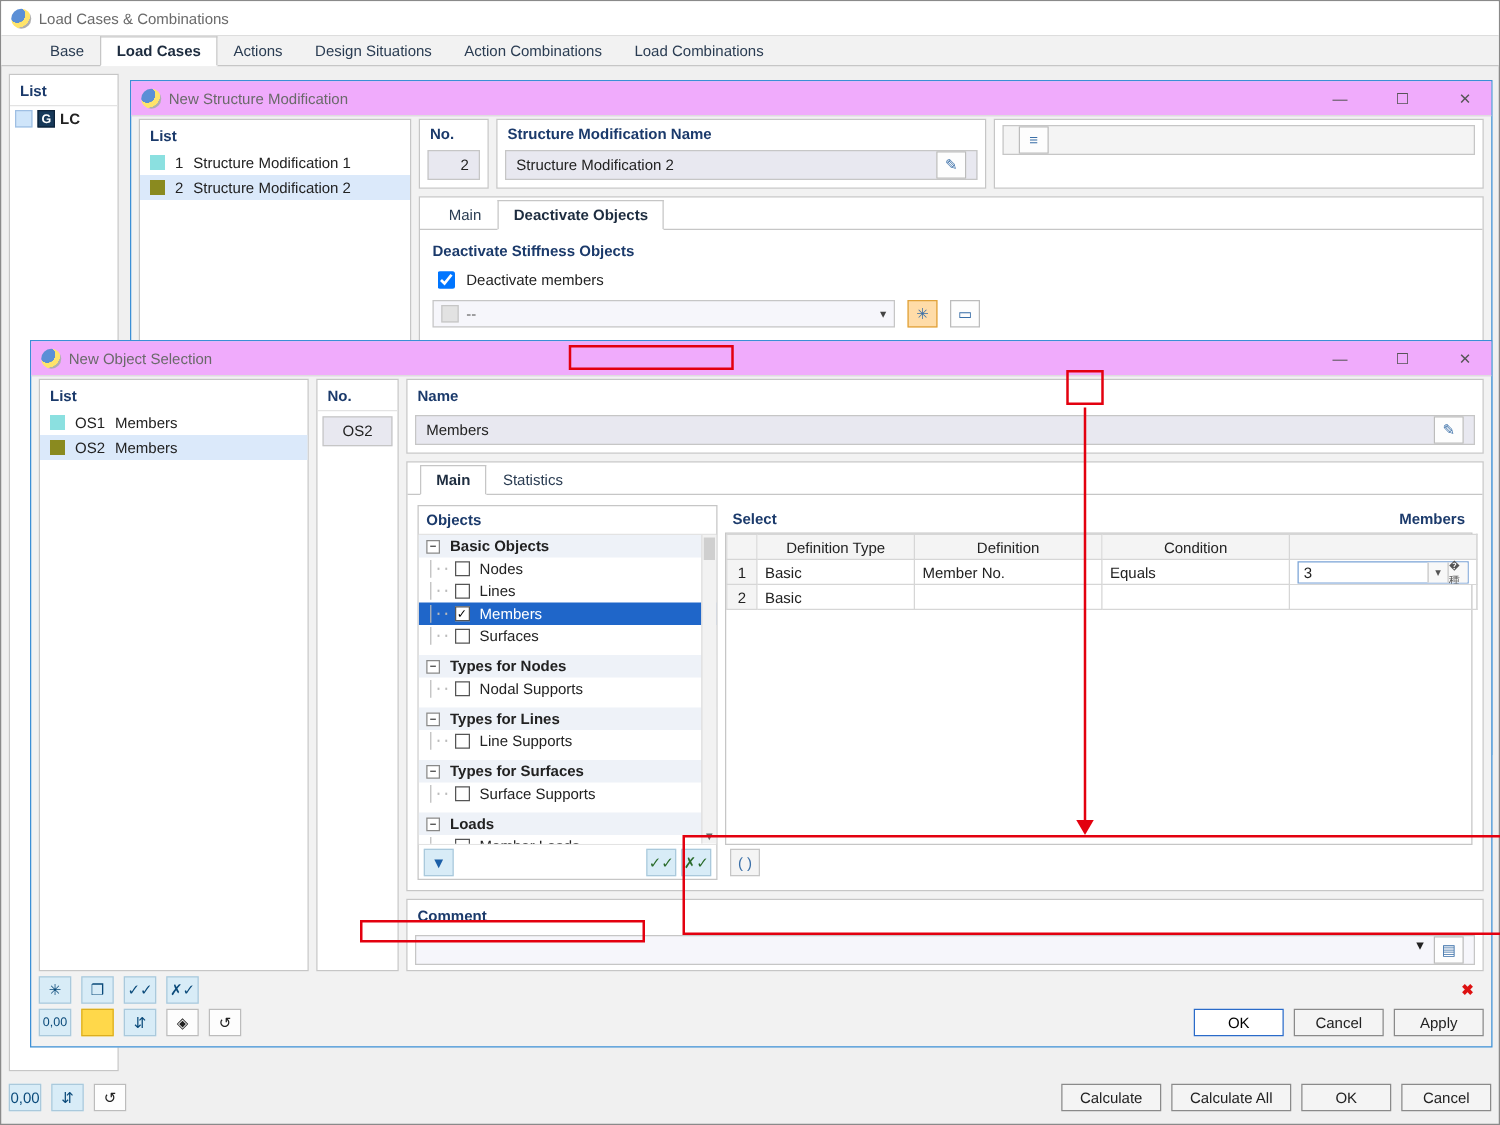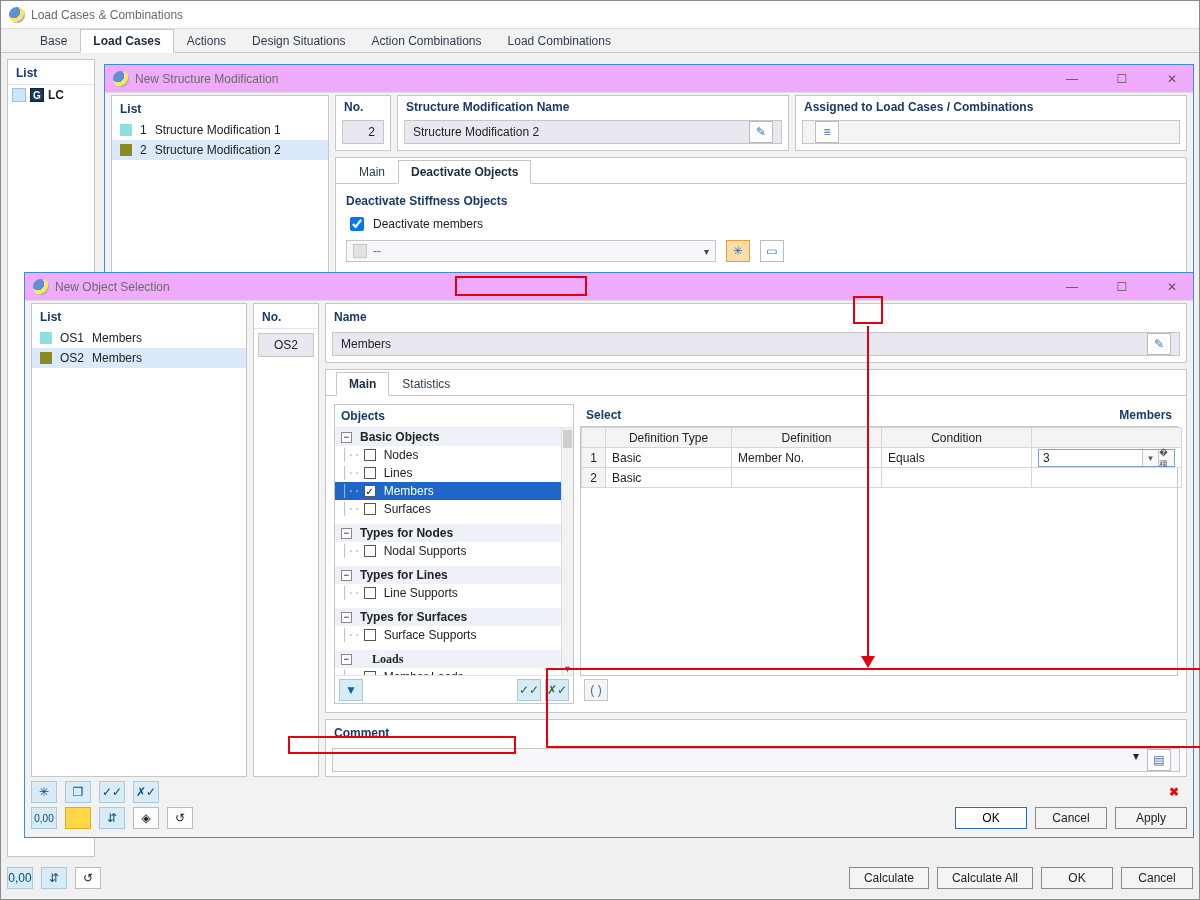--- a/index.html
+++ b/index.html
@@ -207,21 +207,20 @@
           <div class="field-val">2</div>
         </div>
         <div class="field-box name">
           <div class="panel-title">Structure Modification Name</div>
           <div class="field-val">
             <span>Structure Modification 2</span>
             <span class="icon-btn">✎</span>
           </div>
         </div>
         <div class="field-box assigned">
-          <div class="panel-title">Assigned to Load Cases / Combinations</div>
           <div class="field-val">
             <span></span>
             <span class="icon-btn">≡</span>
           </div>
         </div>
       </div>
 
       <div class="mid-tab-area">
         <div class="sub-tabs">
           <div class="tab">Main</div>
@@ -350,21 +349,21 @@
                   <span style="margin-left:4px;">Types for Surfaces</span>
                 </div>
                 <div class="tree-row">
                   <span class="treeline">│··</span>
                   <span class="cb"></span>
                   <span style="margin-left:4px;">Surface Supports</span>
                 </div>
                 <div style="height: 6px;"></div>
                 <div class="tree-row group">
                   <span class="toggle">−</span>
-                  <span style="margin-left:16px;font-family:Liberation Serif, serif;">Loads</span>
+                  <span style="margin-left:4px;">Loads</span>
                 </div>
                 <div class="tree-row">
                   <span class="treeline">│··</span>
                   <span class="cb"></span>
                   <span style="margin-left:4px;">Member Loads</span>
                 </div>
                 <div class="tree-scroll-ind">
                 <div class="arrow" style="top:1px;">▲</div>
                 <div class="thumb"></div>
                 <div class="arrow" style="bottom:1px;">▼</div>

